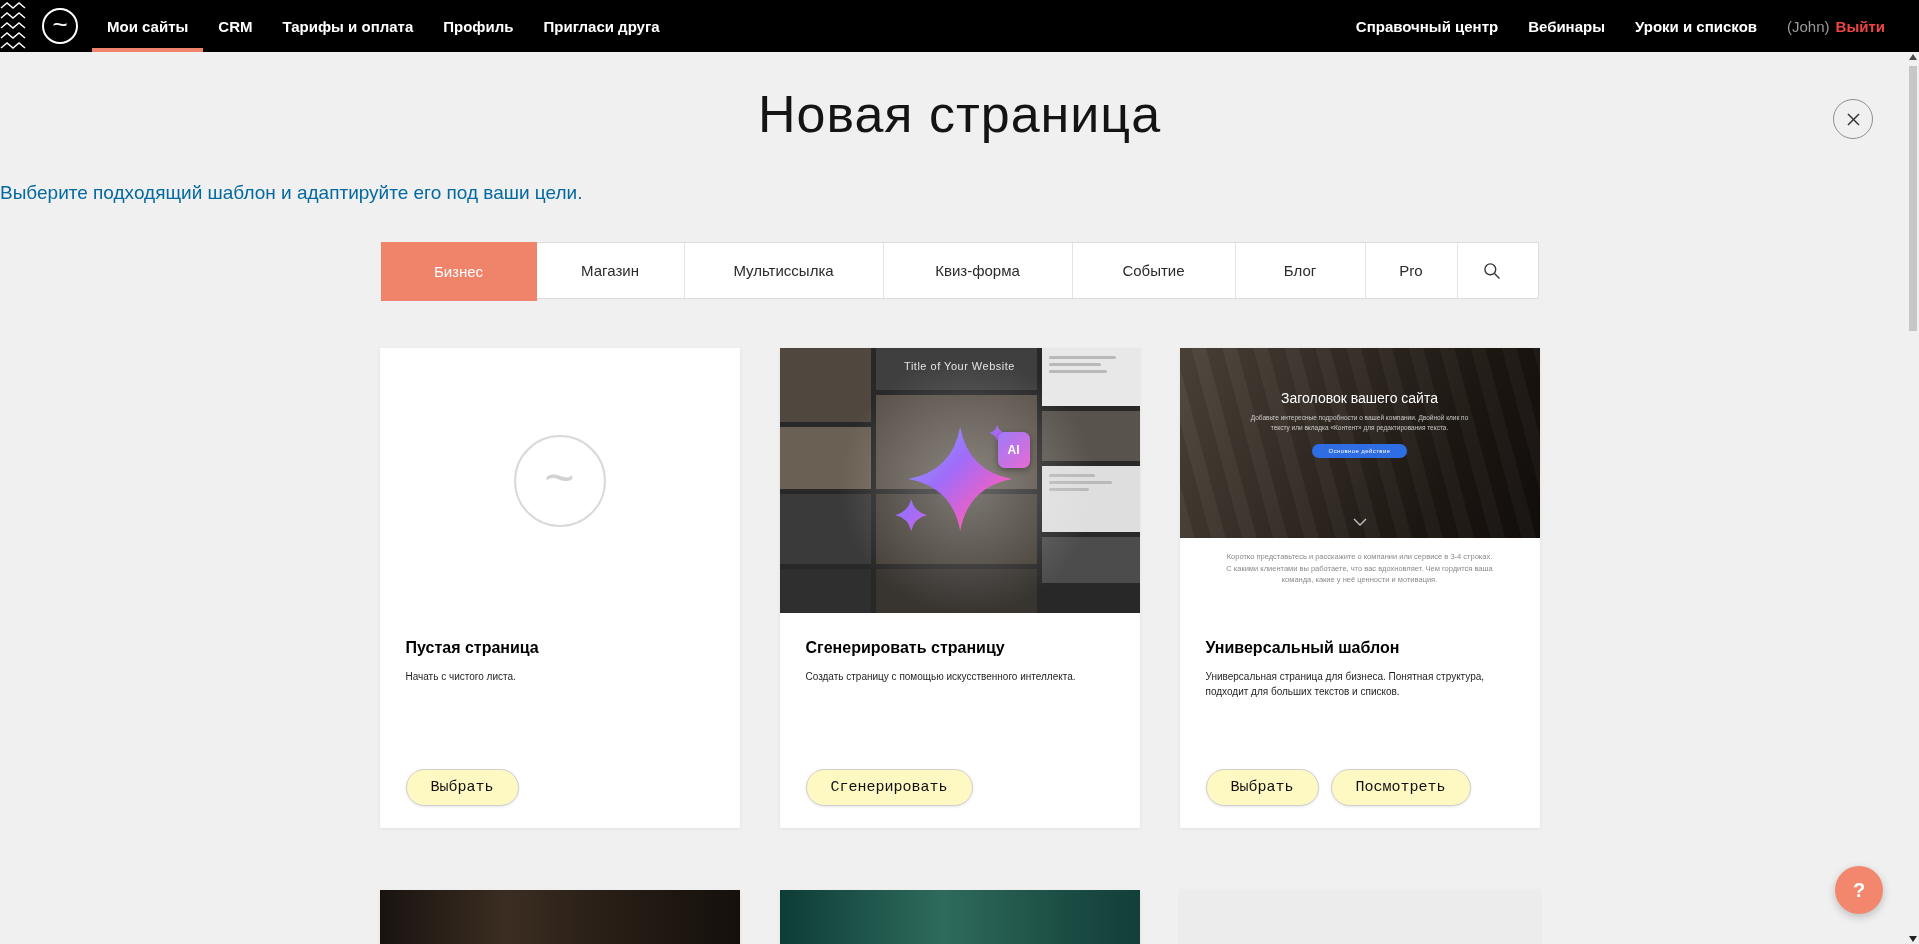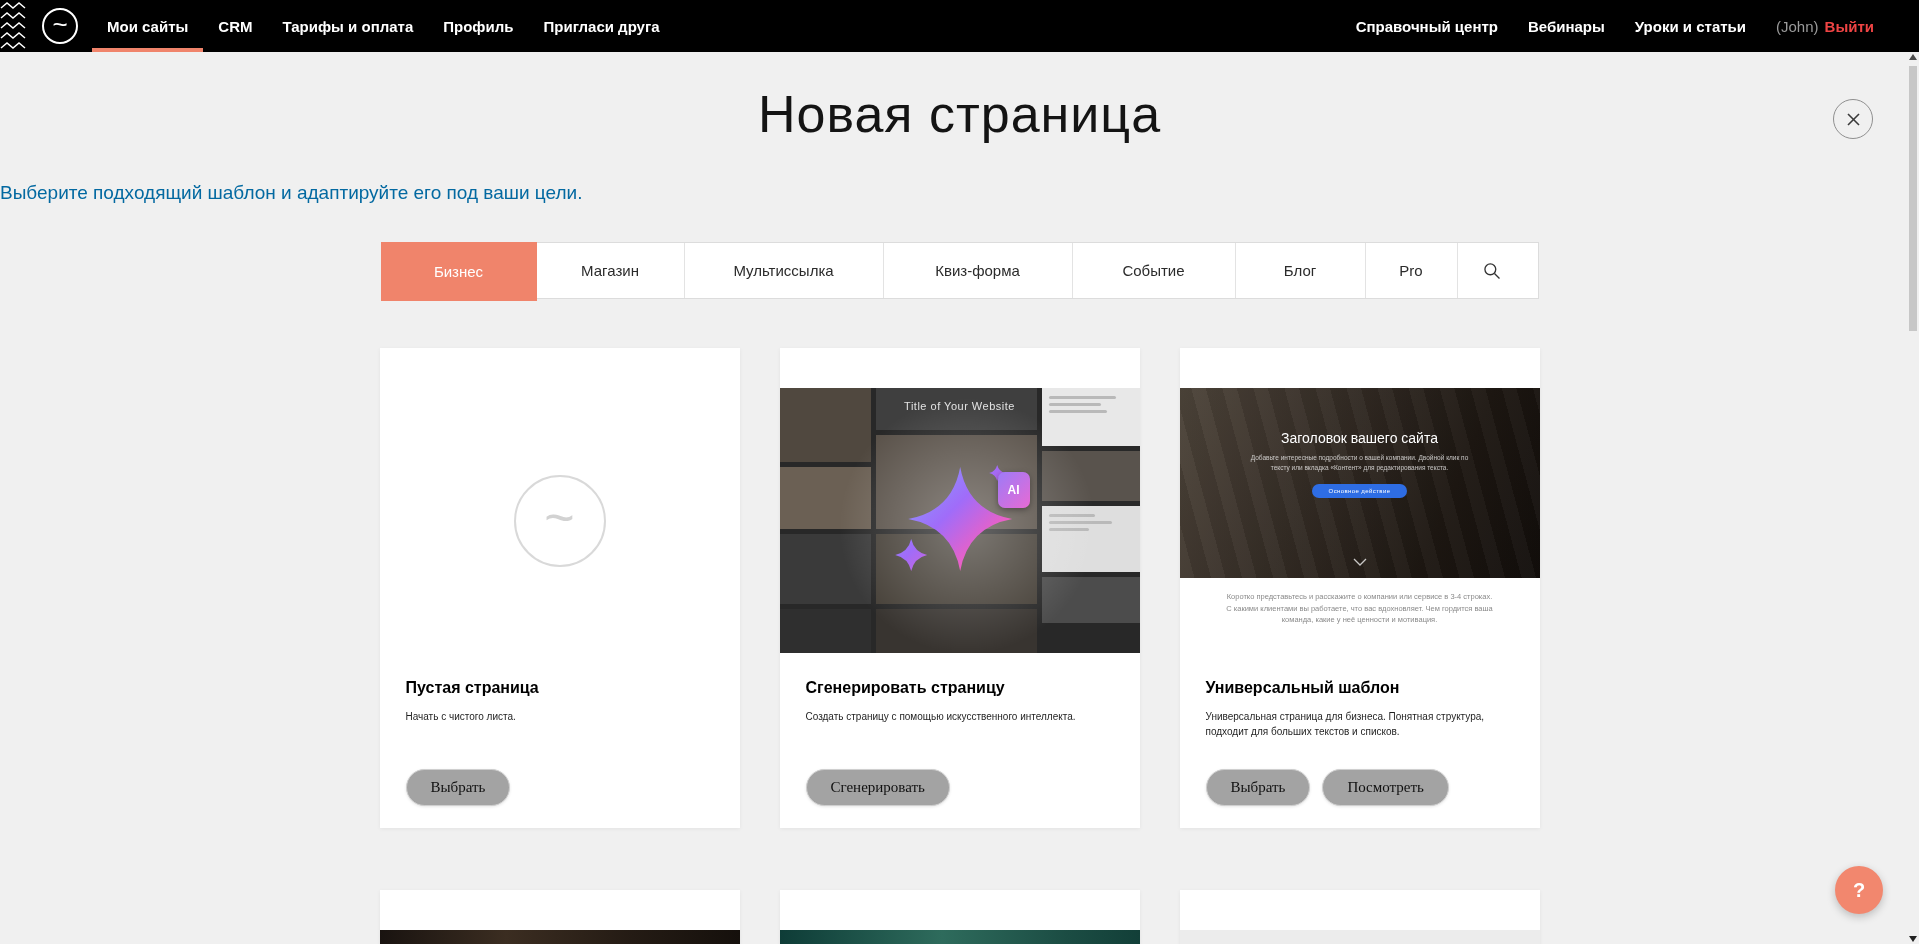--- a/index.html
+++ b/index.html
@@ -10,21 +10,21 @@
   
   .navbar { position:absolute; top:0; left:0; width:100%; height:52px; background:#000; display:flex; align-items:stretch; z-index:50; }
   .zigzag { width:26px; height:52px; flex:0 0 26px; display:flex; align-items:center; justify-content:center; }
   .logo { width:36px; height:36px; border:2px solid #fff; border-radius:50%; margin:8px 14px 8px 16px; color:#fff;
           display:flex; align-items:center; justify-content:center; font-size:26px; font-weight:400; cursor:pointer; flex:0 0 auto; }
   .logo span { transform:translateY(-2px); }
   .nav-left { display:flex; align-items:stretch; }
   .nav-item { display:flex; align-items:center; padding:0 15px; color:#fff; font-size:15px; font-weight:600;
               text-decoration:none; cursor:pointer; border-bottom:4px solid transparent; border-top:4px solid transparent; }
   .nav-item.active { border-bottom-color:#f0846b; }
-  .nav-right { margin-left:auto; display:flex; align-items:center; padding-right:45px; }
+  .nav-right { margin-left:auto; display:flex; align-items:center; padding-right:34px; }
   .nav-right .nav-item { border:none; }
   .user-block { display:flex; align-items:center; font-size:15px; font-weight:600; padding-left:15px; cursor:pointer; }
   .user-name { color:#9a9a9a; margin-right:6px; font-weight:400; }
   .user-logout { color:#ef4444; }
 
   
   .close-btn { position:absolute; top:99px; right:46px; width:40px; height:40px; border-radius:50%;
                border:1.5px solid #8f8f8f; background:transparent; cursor:pointer;
                display:flex; align-items:center; justify-content:center; z-index:30; }
   .page-title { margin-top:84px; text-align:center; font-size:52px; font-weight:300; letter-spacing:1px; color:#141414; }
@@ -35,27 +35,27 @@
   .tab { display:flex; align-items:center; justify-content:center; font-size:15px; color:#2b2b2b;
          border-right:1px solid #e3e3e3; cursor:pointer; background:#fff; }
   .tab:last-child { border-right:none; }
   .tab.active { background:#f0846b; color:#fff; border-right:none; margin:-1px 0 -1px -1px; height:59px; }
   .t1{width:156px}.t2{width:148px}.t3{width:199px}.t4{width:189px}.t5{width:163px}.t6{width:130px}.t7{width:92px}.t8{width:69px}
 
   
   .grid { width:1160px; margin:49px auto 0; display:grid; grid-template-columns:360px 360px 360px; column-gap:40px; }
   .grid.row2 { margin-top:62px; }
   .card { position:relative; height:480px; background:#fff; box-shadow:0 1px 4px rgba(0,0,0,0.06); overflow:hidden; }
-  .card-preview { position:relative; height:265px; overflow:hidden;margin-top:40px; }
+  .card-preview { position:relative; height:265px; overflow:hidden; }
   .card-title { font-size:16px; font-weight:700; color:#000; padding:26px 26px 0; }
   .card-desc { font-size:10px; color:#1f1f1f; line-height:1.5; padding:12px 26px 0; }
   .card-actions { position:absolute; bottom:22px; left:26px; display:flex; gap:12px; }
   .pill-btn { display:inline-flex; align-items:center; justify-content:center; padding:9px 24px; font-size:15px; color:#111;
-              background:#a3a3a3; border:1px solid #cfcfcf; border-radius:22px; cursor:pointer;
-              box-shadow:0 1px 3px rgba(0,0,0,0.10); font-family:Liberation Serif, serif; }
+              background:#fef9c3; border:1px solid #cfcfcf; border-radius:22px; cursor:pointer;
+              box-shadow:0 1px 3px rgba(0,0,0,0.10); font-family:Liberation Mono, monospace; }
 
   
   .blank-mark { position:absolute; top:50%; left:50%; transform:translate(-50%,-50%); width:92px; height:92px;
                 border:2.5px solid #d9d9d9; border-radius:50%; display:flex; align-items:center; justify-content:center;
                 color:#d2d2d2; font-size:52px; }
   .blank-mark span { transform:translateY(-4px); }
 
   
   .collage { position:absolute; inset:0; background:#282828; display:flex; gap:5px; padding:0; }
   .collage .col { display:flex; flex-direction:column; gap:5px; }
@@ -123,21 +123,21 @@
     <nav class="nav-left">
       <a class="nav-item active">Мои сайты</a>
       <a class="nav-item">CRM</a>
       <a class="nav-item">Тарифы и оплата</a>
       <a class="nav-item">Профиль</a>
       <a class="nav-item">Пригласи друга</a>
     </nav>
     <div class="nav-right">
       <a class="nav-item">Справочный центр</a>
       <a class="nav-item">Вебинары</a>
-      <a class="nav-item">Уроки и статьи</a>
+      <a class="nav-item">Уроки и списков</a>
       <span class="user-block">
         <span class="user-name">(John)</span>
         <span class="user-logout">Выйти</span>
       </span>
     </div>
   </header>
 
   <button class="close-btn">
     <svg width="15" height="15" viewBox="0 0 15 15">
       <line x1="2" y1="2" x2="13" y2="13" stroke="#3a3a3a" stroke-width="1.6"></line>

